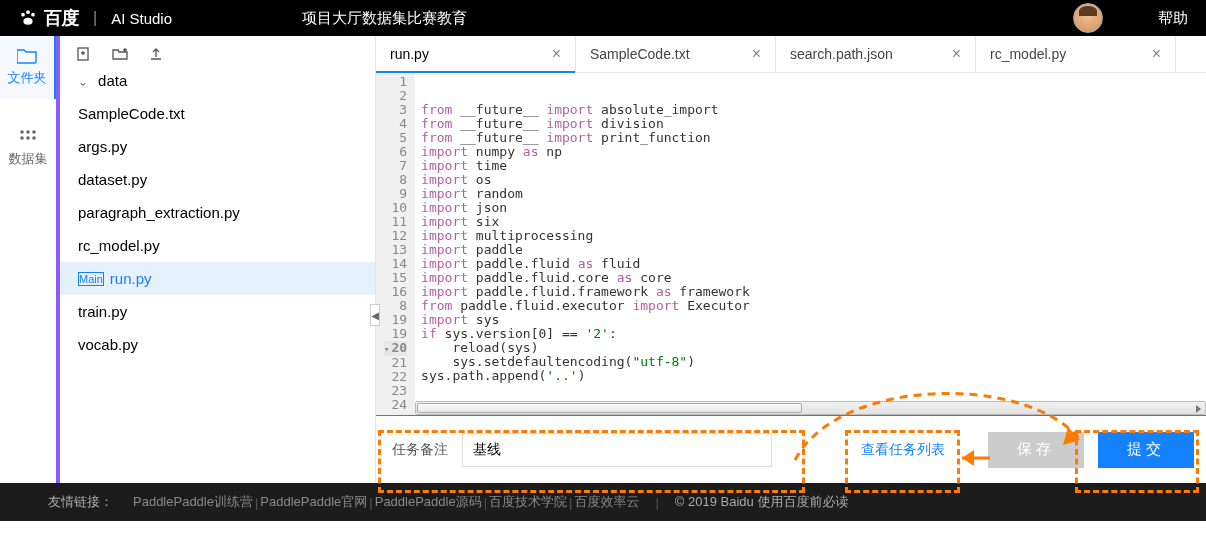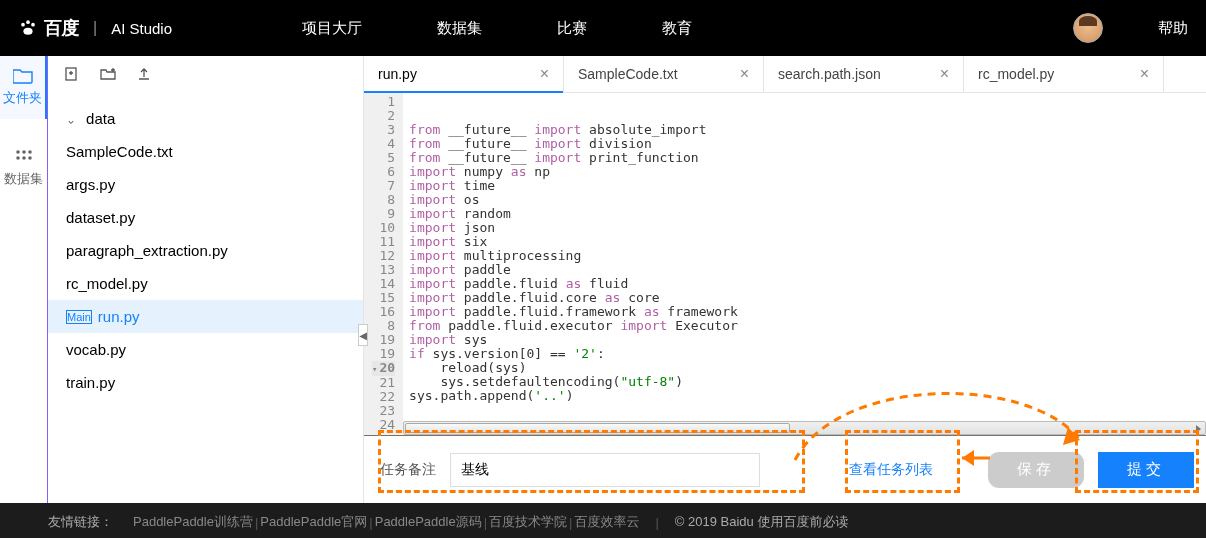--- a/index.html
+++ b/index.html
@@ -1,41 +1,41 @@
 <!DOCTYPE html>
 <html><head>
 <meta charset="utf-8">
 <style>
 * { margin: 0; padding: 0; box-sizing: border-box; }
 body { font-family: "Microsoft YaHei", Arial, sans-serif; background: #fff; width: 1206px; height: 538px; overflow: hidden; position: relative; }
-.top-nav { height: 56px; background: #000; display: flex; align-items: center; color: #fff; padding: 0 18px; }
+.top-nav { height: 36px; background: #000; display: flex; align-items: center; color: #fff; padding: 0 18px; }
 .logo { display: flex; align-items: center; gap: 6px; }
 .logo-paw { width: 20px; height: 20px; fill: #fff; }
 .logo-text { font-size: 18px; font-weight: 600; letter-spacing: -0.5px; }
 .logo-sep { margin: 0 8px; color: #888; }
 .logo-sub { font-size: 15px; }
-.nav-items { display: flex; gap: 75px; margin-left: 130px; }
+.nav-items { display: flex; margin-left: 130px; }
 .nav-item { font-size: 15px; cursor: pointer; color: #fff; }
 .nav-right { margin-left: auto; display: flex; align-items: center; gap: 55px; }
 .avatar { width: 30px; height: 30px; border-radius: 50%; background: radial-gradient(circle at 50% 40%, #f0c090 0%, #d09060 100%); border: 1px solid #aaa; position: relative; overflow: hidden; }
 .avatar::before { content:''; position:absolute; width:18px;height:10px;background:#5a3b20;border-radius:50% 50% 0 0; top:2px;left:5px;}
 .help { font-size: 15px; cursor: pointer; }
 
 .main { display: flex; height: 447px; }
-.left-col { width: 48px; border-right: 1px solid #8b5cf6; text-align: center; }
+.left-col { width: 60px; border-right: 4px solid #8b5cf6; text-align: center; }
 .left-col .lc-item { padding: 12px 0; cursor: pointer; }
 .left-col .lc-item.active { color: #1681fc; border-right: 2px solid #1681fc; background: #f5f9ff; }
 .lc-icon { display: block; margin: 0 auto 4px; fill: #1681fc; }
 .lc-icon-gray { fill: #666; }
 .lc-label { font-size: 13px; }
 
 .file-panel { width: 315px; padding-top: 10px; }
 .file-toolbar { padding: 0 16px; display: flex; gap: 20px; }
 .ft-icon { width: 16px; height: 16px; stroke: #555; fill: none; stroke-width: 1.3; cursor: pointer; }
-.file-tree { margin-top: 20px; }
+.file-tree { margin-top: 2px; }
 .tree-item { padding: 8px 18px; font-size: 15px; cursor: pointer; display: flex; align-items: center; gap: 6px;}
 .tree-folder::before { content: '⌃'; display: inline-block; transform: rotate(180deg); font-size: 12px; margin-right: 4px; color:#666;}
 .tree-item.selected { background: #e6f1fe; color: #1681fc; }
 .main-badge { border: 1px solid #1681fc; color: #1681fc; font-size: 11px; padding: 0 0; border-radius: 0; }
 
 .editor-area { flex: 1; display: flex; flex-direction: column; position: relative; border-left: 1px solid #e5e5e5;}
 .tabs { display: flex; height: 36px; }
 .tab { width: 200px; border-right: 1px solid #e5e5e5; display: flex; align-items: center; justify-content: space-between; padding: 0 14px; font-size: 14px; color: #444; cursor: pointer; position:relative;}
 .tab.active { color: #000; }
 .tab.active::after { content:''; position:absolute; bottom:-1px; left:0; right:0; height:2px; background:#1681fc;}
@@ -52,21 +52,21 @@
 .hscroll .thumb{ position:absolute; left:1px; top:1px; height:10px; width:385px; background:linear-gradient(#fafafa,#e6e6e6); border:1px solid #aaa; border-radius:2px;}
 .hscroll::before,.hscroll::after{content:'';position:absolute;top:3px;width:0;height:0;border-top:4px solid transparent;border-bottom:4px solid transparent;}
 .hscroll::before{left:4px;border-right:5px solid #777;}
 .hscroll::after{right:4px;border-left:5px solid #777;}
 
 .action-bar { height: 68px; display: flex; align-items: center; padding: 0 12px; gap: 14px; border-top:1px solid #737373;}
 .task-label { font-size: 14px; color: #555; margin-left:4px;}
 .task-input { width: 310px; height: 34px; border: 1px solid #ddd; padding: 0 10px; font-size: 14px; }
 .view-link { color: #1681fc; font-size: 14px; cursor: pointer; margin-left: 75px;}
 .btn { width: 96px; height: 36px; border: none; font-size: 15px; cursor: pointer; letter-spacing: 4px;}
-.btn-save { background: #ccc; color: #fff; border-radius: 11px;}
+.btn-save { background: #ccc; color: #fff;}
 .btn-submit { background: #1681fc; color: #fff; }
 .spacer{flex:1;}
 
 .dashed { position: absolute; border: 3px dashed #ff7a00; pointer-events: none; }
 .arrow-svg { position: absolute; pointer-events: none; }
 
 .footer { height: 38px; background: #1c1c1c; color: #888; font-size: 13px; display: flex; align-items: center; padding: 0 48px; gap: 2px;}
 .footer a { color: #888; cursor: pointer; }
 .footer .sep { color: #555; }
 .footer .fl { color: #aaa; margin-right:18px;}
@@ -140,22 +140,22 @@
         </div>
       <div class="tree-item">SampleCode.txt</div>
       <div class="tree-item">args.py</div>
       <div class="tree-item">dataset.py</div>
       <div class="tree-item">paragraph_extraction.py</div>
       <div class="tree-item">rc_model.py</div>
       <div class="tree-item selected">
         <span class="main-badge">Main</span>
         <span>run.py</span>
       </div>
+      <div class="tree-item">train.py</div>
       <div class="tree-item">vocab.py</div>
-      <div class="tree-item">train.py</div>
     </div>
   </div>
 
   <div class="editor-area">
     <div class="tabs">
       <div class="tab active">
           <span>run.py</span>
           <span class="tab-close">×</span>
         </div>
       <div class="tab">

